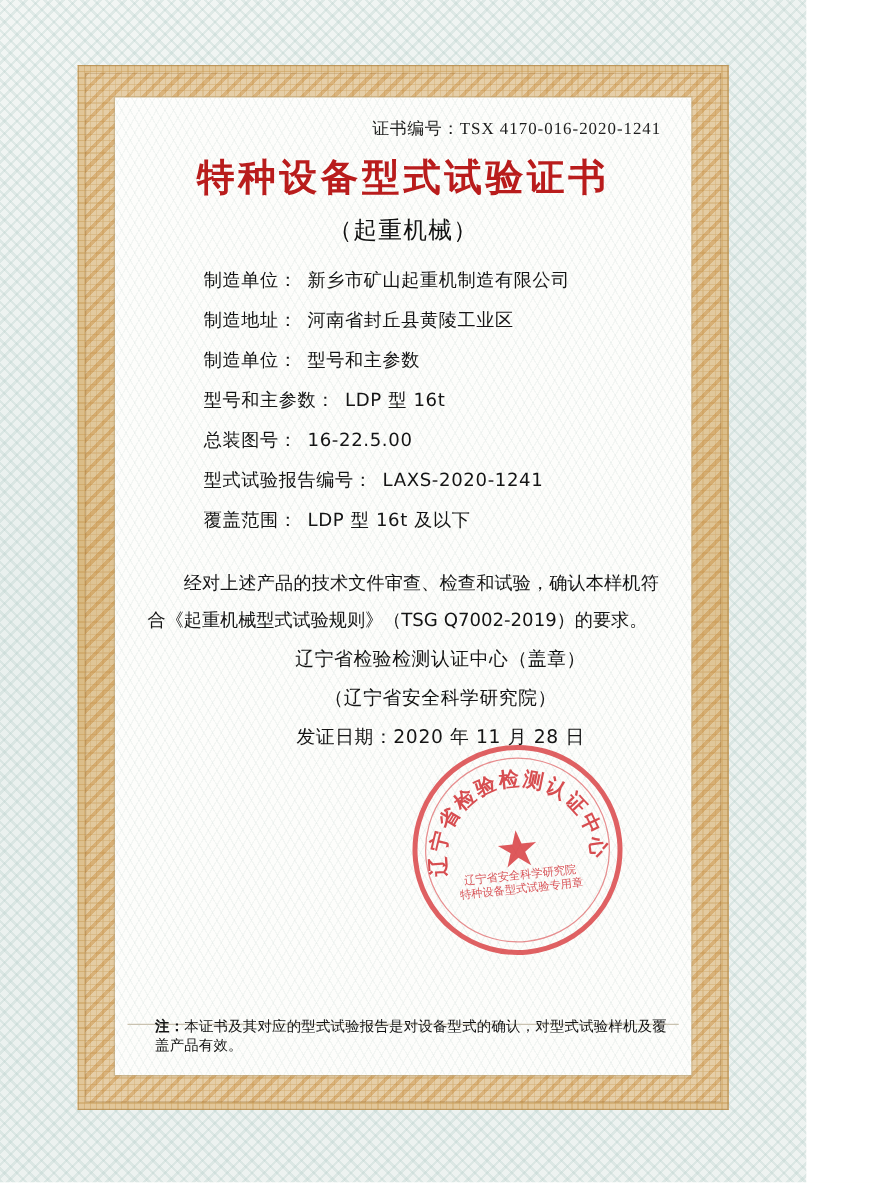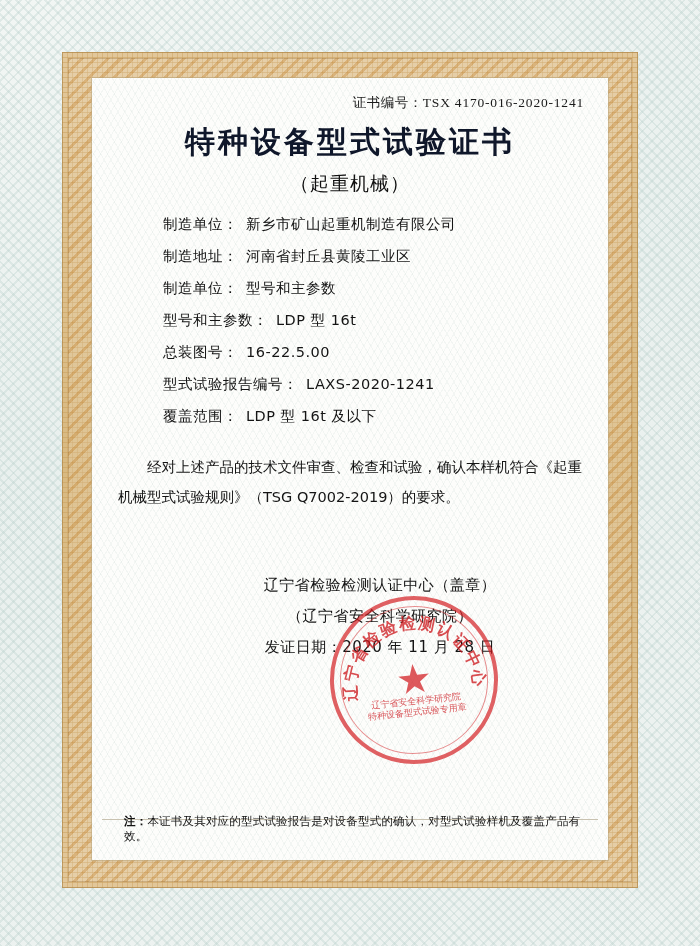--- a/index.html
+++ b/index.html
@@ -10,21 +10,21 @@
   body {
     width: 700px;
     height: 946px;
     overflow: hidden;
     font-family: "Liberation Serif", serif;
   }
 
   
   .certificate {
     position: relative;
-    width: 700px;
+    width: 645px;
     height: 946px;
     background:
       repeating-linear-gradient(135deg, rgba(180,205,200,0.30) 0 2px, rgba(255,255,255,0) 2px 7px),
       repeating-linear-gradient(45deg,  rgba(180,205,200,0.30) 0 2px, rgba(255,255,255,0) 2px 7px),
       linear-gradient(160deg, #f2f6f4 0%, #e9f0ee 40%, #eef3f1 100%);
   }
 
   
   .orn-frame {
     position: absolute;
@@ -83,21 +83,21 @@
   }
   .cert-no .num {
     font-family: "Liberation Serif", serif;
     letter-spacing: 0.8px;
   }
 
   .title {
     text-align: center;
     font-size: 30px;
     font-weight: bold;
-    color: #0f172a;
+    color: #b91c1c;
     letter-spacing: 3px;
     margin-top: 6px;
     font-family: "DejaVu Sans", sans-serif;
   }
   .subtitle {
     text-align: center;
     font-size: 19px;
     color: #111;
     letter-spacing: 1px;
     margin-top: 8px;
@@ -130,21 +130,20 @@
     margin: 26px 8px 0 8px;
     font-size: 14.5px;
     line-height: 30px;
     color: #141414;
     text-indent: 29px;
     text-align: justify;
     font-family: "DejaVu Sans", sans-serif;
   }
 
   .signature {
-    margin-top: 58px;
     text-align: center;
     font-size: 15px;
     color: #141414;
     line-height: 31px;
     font-family: "DejaVu Sans", sans-serif;
     padding-left: 60px;
   }
   .sig-line { letter-spacing: 0.5px; }
 
   .footer-note {

